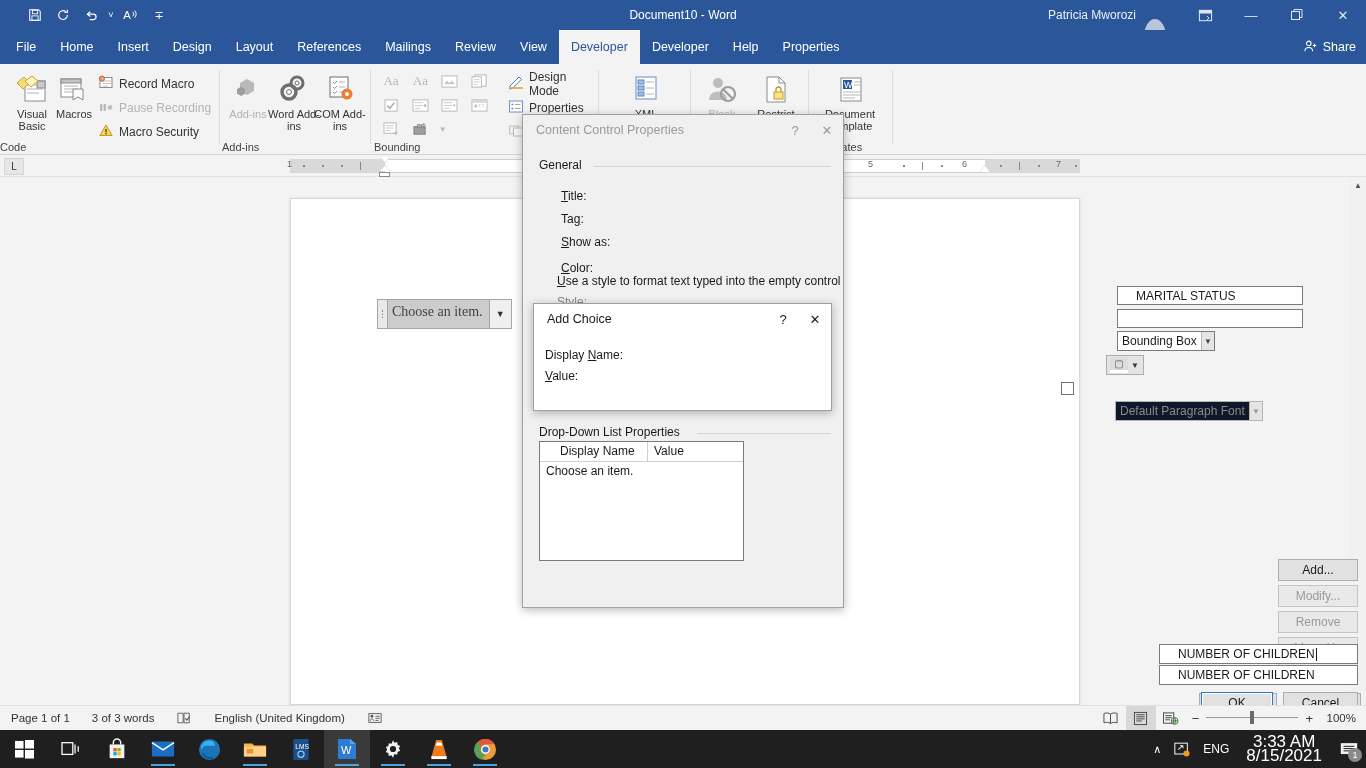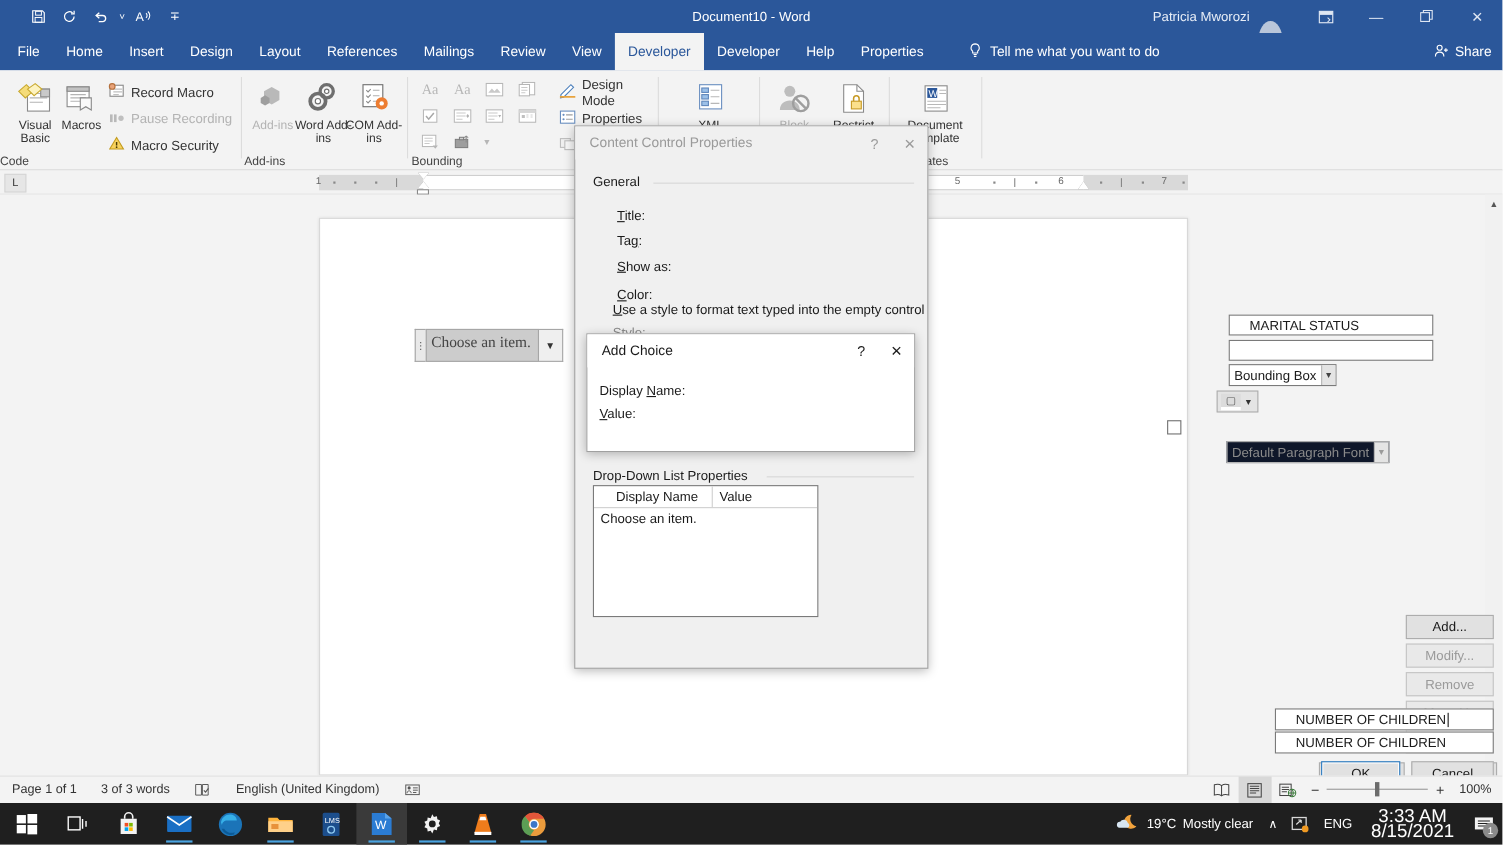--- a/index.html
+++ b/index.html
@@ -321,29 +321,20 @@
       <div class="tab">Design</div>
       <div class="tab">Layout</div>
       <div class="tab">References</div>
       <div class="tab">Mailings</div>
       <div class="tab">Review</div>
       <div class="tab">View</div>
       <div class="tab active">Developer</div>
       <div class="tab">Developer</div>
       <div class="tab">Help</div>
       <div class="tab">Properties</div>
-    </div>
-    <div class="tellme">
-      <span class="bulb">
-        <svg width="13" height="14" viewBox="0 0 14 16">
-            <path d="M7 1a4.3 4.3 0 0 0-2.6 7.7v1.8h5.2V8.7A4.3 4.3 0 0 0 7 1z" fill="none" stroke="#fff" stroke-width="1.1"></path>
-            <path d="M5.3 12h3.4M5.7 14h2.6" stroke="#fff" stroke-width="1.1"></path>
-          </svg>
-      </span>
-      <span>Tell me what you want to do</span>
     </div>
     <div class="share">
       <span>
         <svg width="15" height="14" viewBox="0 0 16 16">
             <circle cx="6" cy="5" r="2.6" fill="none" stroke="#fff" stroke-width="1.2"></circle>
             <path d="M1.6 14c0-2.8 2-4.4 4.4-4.4s4.4 1.6 4.4 4.4" fill="none" stroke="#fff" stroke-width="1.2"></path>
             <path d="M12.5 5.5v4M10.5 7.5h4" stroke="#fff" stroke-width="1.2"></path>
           </svg>
       </span>
       <span>Share</span>
@@ -888,30 +879,20 @@
       <svg width="23" height="23" viewBox="0 0 24 24">
           <circle cx="12" cy="12" r="11" fill="#ea9b3c"></circle>
           <path d="M12 1a11 11 0 0 1 9.5 5.5H12a5.5 5.5 0 0 0-4.8 2.8L3.4 4.2A11 11 0 0 1 12 1z" fill="#e2563a"></path>
           <path d="M3.4 4.2l4.1 5.5A5.5 5.5 0 0 0 12 17.5l-3.8 5.2A11 11 0 0 1 3.4 4.2z" fill="#5c9e55"></path>
           <circle cx="12" cy="12" r="4.6" fill="#fff"></circle>
           <circle cx="12" cy="12" r="3.2" fill="#3c77c9"></circle>
         </svg>
     </div>
 
     <div class="tray">
-      <span class="tray-item">
-        <span>
-          <svg width="22" height="18" viewBox="0 0 24 20">
-              <path d="M16 2a7 7 0 1 0 5 11.5A7.5 7.5 0 0 1 16 2z" fill="#f2a33c"></path>
-              <path d="M4 15a3 3 0 0 1 .6-6 4.2 4.2 0 0 1 7.8 1.2A2.6 2.6 0 0 1 12 15z" fill="#d7e6f2"></path>
-            </svg>
-        </span>
-        <span>19°C</span>
-        <span>Mostly clear</span>
-      </span>
       <span class="tray-item" style="font-size:11px;">∧</span>
       <span class="tray-item" style="padding:0 5px;">
         <svg width="18" height="17" viewBox="0 0 20 18">
             <rect x="2" y="2" width="14" height="12" fill="none" stroke="#d8d8d8" stroke-width="1.3"></rect>
             <path d="M6 9l5-4.5M11 4.5H8M11 4.5v3" fill="none" stroke="#d8d8d8" stroke-width="1.2"></path>
             <circle cx="15" cy="13.5" r="3.4" fill="#f09a23"></circle>
           </svg>
       </span>
       <span class="tray-item">ENG</span>
       <span class="clock">

